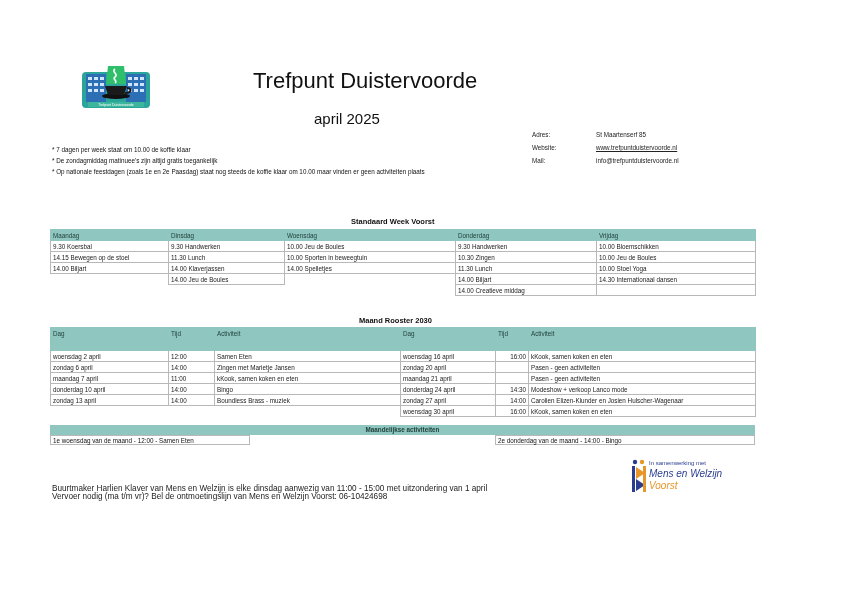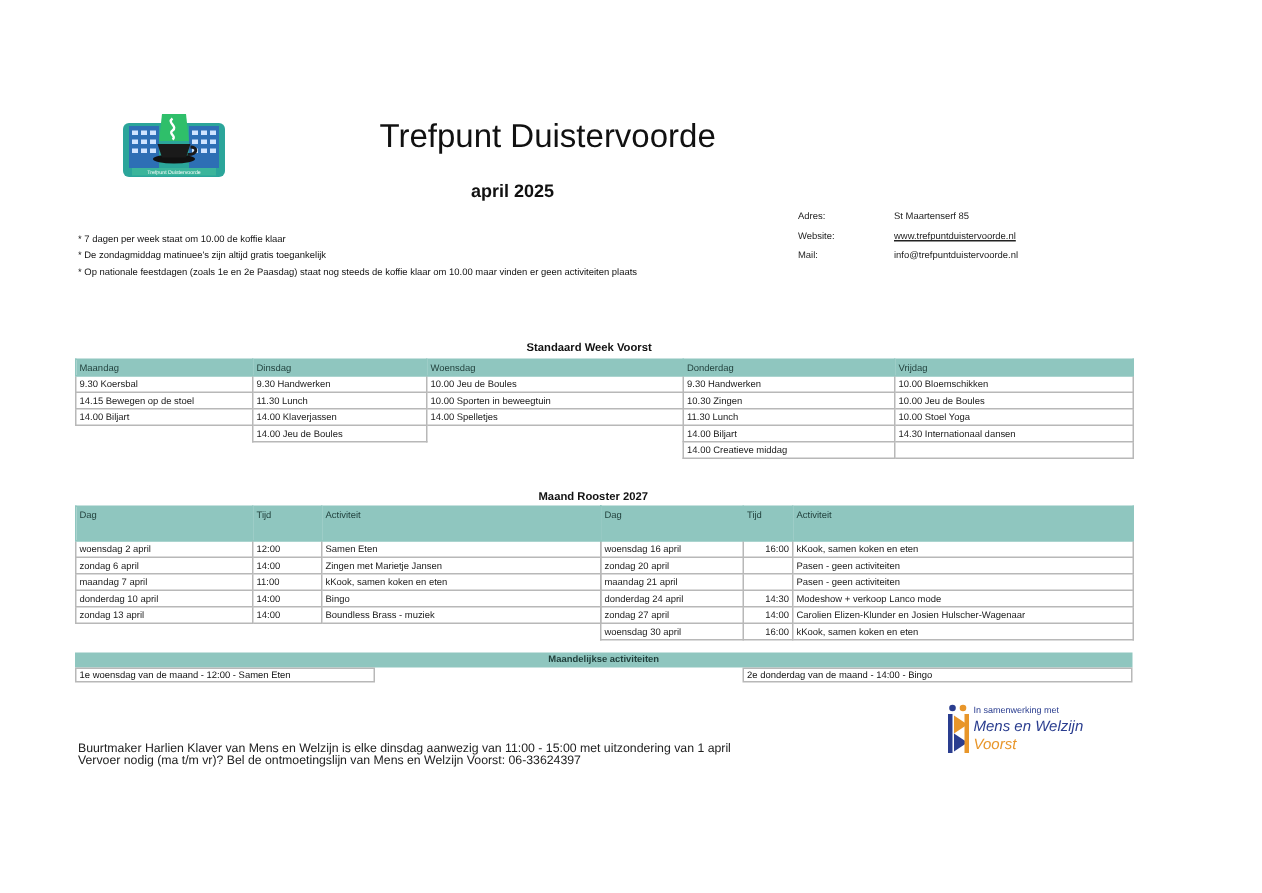--- a/index.html
+++ b/index.html
@@ -1,25 +1,25 @@
 <!DOCTYPE html>
 <html><head>
 <meta charset="utf-8">
 <style>
   html, body { margin:0; padding:0; }
   body {
     width:841px; height:595px; background:#ffffff; position:relative; overflow:hidden;
     font-family:"Liberation Sans", "DejaVu Sans", sans-serif; color:#111;
   }
-  .abs { position:absolute;margin-top:10px; }
+  .abs { position:absolute; }
   .logo {
     left:80px; top:64px; width:72px; height:46px;
   }
   .title { left:253px; top:68px; font-size:22px; color:#111; white-space:nowrap; }
-  .subtitle { left:314px; top:110px; font-size:12px; font-weight:bold; white-space:nowrap; }
+  .subtitle { left:314px; top:110px; font-size:15px; font-weight:normal; white-space:nowrap; }
   .notes { left:52px; top:144px; font-size:6.3px; line-height:11px; }
   .contact { left:532px; top:128px; font-size:6.3px; }
   .contact .row { display:flex; height:13px; align-items:center; }
   .contact .lbl { width:64px; color:#222; }
   .contact .val { color:#222; }
   .contact a { color:#1a3cc4; text-decoration:underline; }
 
   .section-title { font-size:7.5px; font-weight:bold; white-space:nowrap; }
   table { border-collapse:collapse; font-size:6.3px; }
   td { padding:0 2px; height:10px; border:1px solid #b8b8b8; white-space:nowrap; color:#1a1a1a; vertical-align:middle;}
@@ -147,21 +147,21 @@
   <tr>
     <td class="empty"></td>
     <td class="empty"></td>
     <td class="empty"></td>
     <td>14.00 Creatieve middag</td>
     <td></td>
   </tr>
 </tbody>
   </table>
 
-<div class="abs section-title" style="left:359px; top:316px;">Maand Rooster 2027</div>
+<div class="abs section-title" style="left:359px; top:316px;">Maand Rooster 2030</div>
 
 <table class="abs month month-left">
   <colgroup>
       <col style="width:118px">
       <col style="width:46px">
       <col style="width:186px">
     </colgroup>
   <tbody>
       <tr>
     <th>Dag</th>
@@ -239,21 +239,21 @@
     <td>kKook, samen koken en eten</td>
   </tr>
 </tbody>
   </table>
 
 <div class="abs monthly-bar">Maandelijkse activiteiten</div>
 <div class="abs monthly-cell" style="left:50px; top:435px; width:200px;">1e woensdag van de maand - 12:00 - Samen Eten</div>
 <div class="abs monthly-cell" style="left:495px; top:435px; width:260px;">2e donderdag van de maand - 14:00 - Bingo</div>
 
 <div class="abs info" style="top:484px;">Buurtmaker Harlien Klaver van Mens en Welzijn is elke dinsdag aanwezig van 11:00 - 15:00 met uitzondering van 1 april</div>
-<div class="abs info" style="top:492px;">Vervoer nodig (ma t/m vr)? Bel de ontmoetingslijn van Mens en Welzijn Voorst: 06-33624397</div>
+<div class="abs info" style="top:492px;">Vervoer nodig (ma t/m vr)? Bel de ontmoetingslijn van Mens en Welzijn Voorst: 06-10424698</div>
 
 <div class="abs partner">
   <svg width="100" height="36" viewBox="0 0 100 36">
     <circle cx="4" cy="3" r="2.2" fill="#2a3d8f"></circle>
     <circle cx="11" cy="3" r="2.2" fill="#e8962a"></circle>
     <rect x="1" y="7" width="3" height="26" fill="#2a3d8f"></rect>
     <path d="M5 8 L14 14 L5 20 Z" fill="#e8962a"></path>
     <path d="M5 20 L14 26 L5 32 Z" fill="#2a3d8f"></path>
     <rect x="12" y="7" width="3" height="26" fill="#e8962a"></rect>
     <text x="18" y="6" font-size="6" fill="#2a3d8f" font-family="Liberation Sans, sans-serif">In samenwerking met</text>

